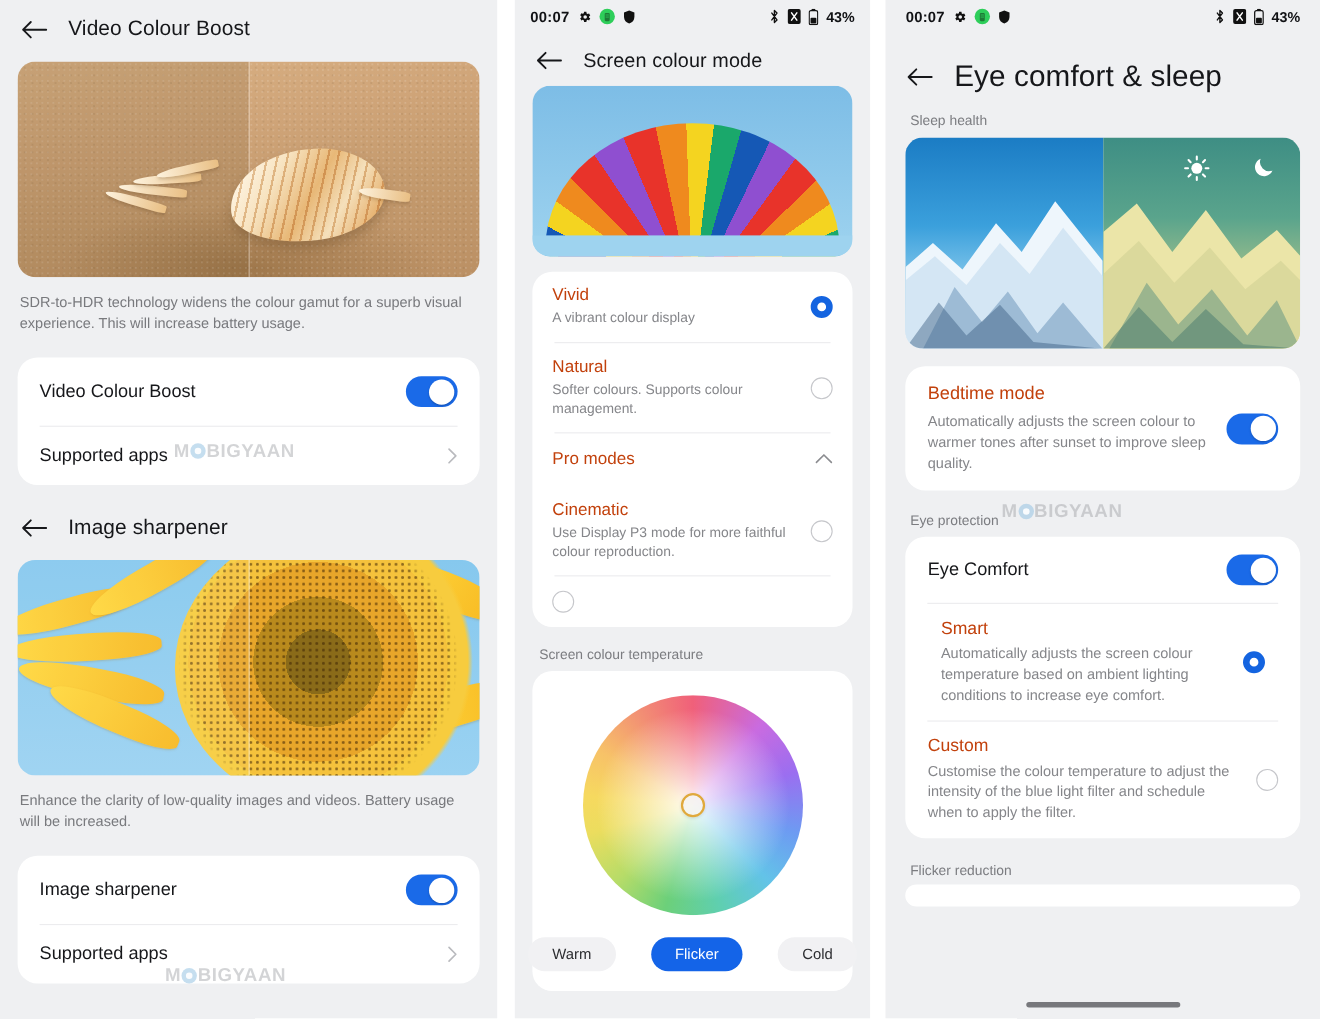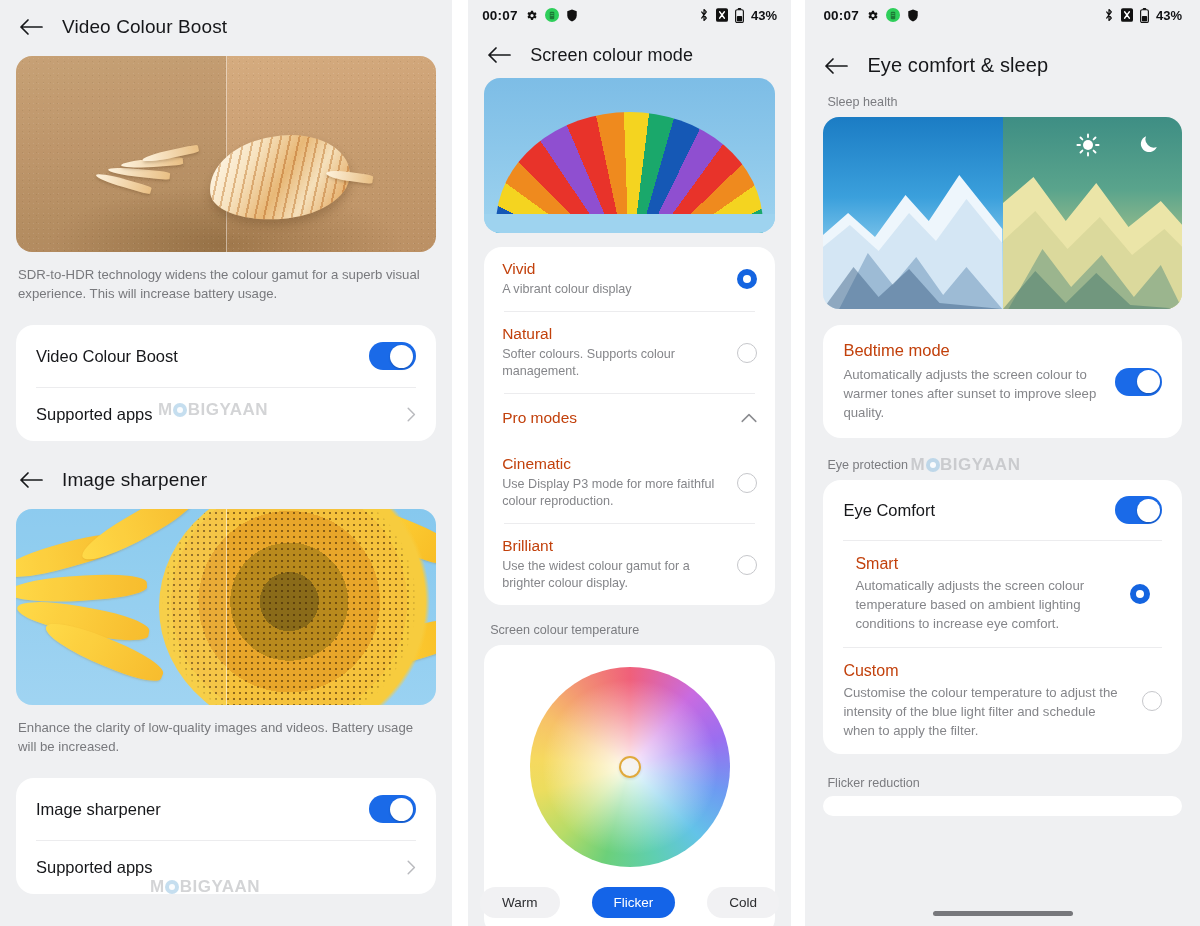--- a/index.html
+++ b/index.html
@@ -34,21 +34,21 @@
     align-items: center; justify-content: center;
   }
   .batt-pct { font-size: 13px; font-weight: bold; }
 
   
   .header { display: flex; align-items: center; gap: 18px; padding: 14px 22px 12px 22px; }
   .back-arrow { width: 26px; height: 22px; flex: none; }
   .header-title { font-size: 20px; color: #16171a; font-weight: 400; letter-spacing: .1px; }
   .panel-1 .header { padding: 14px 22px 14px 18px; }
   .panel-1 .header-title { font-size: 19px; }
-  .panel-3 .header-title { font-size: 20px; }
+  .panel-3 .header-title { font-size: 27px; }
 
   
   .hero { border-radius: 16px; overflow: hidden; position: relative; }
 
   .hero-shell { margin: 4px 16px 0 16px; height: 196px; }
   .shell-base {
     position: absolute; inset: 0;
     background:
       radial-gradient(ellipse 60% 42% at 50% 96%, rgba(120,84,40,.45), rgba(120,84,40,0) 70%),
       linear-gradient(170deg,#d9b184 0%, #cfa478 35%, #c49a6d 62%, #bb9064 100%);
@@ -381,24 +381,20 @@
       </div>
       <div class="opt">
         <div class="opt-txt">
           <div class="opt-title">Cinematic</div>
           <div class="opt-sub">Use Display P3 mode for more faithful colour reproduction.</div>
         </div>
         <span class="radio"></span>
       </div>
       <div class="divider"></div>
       <div class="opt">
-        <div class="opt-txt">
-          <div class="opt-title">Brilliant</div>
-          <div class="opt-sub">Use the widest colour gamut for a brighter colour display.</div>
-        </div>
         <span class="radio"></span>
       </div>
     </div>
 
     <div class="section-label" style="padding:18px 6px 8px 22px;">Screen colour temperature</div>
 
     <div class="wheel-card">
       <div class="wheel-wrap">
         <div class="wheel">
           <div class="wheel-knob"></div>

